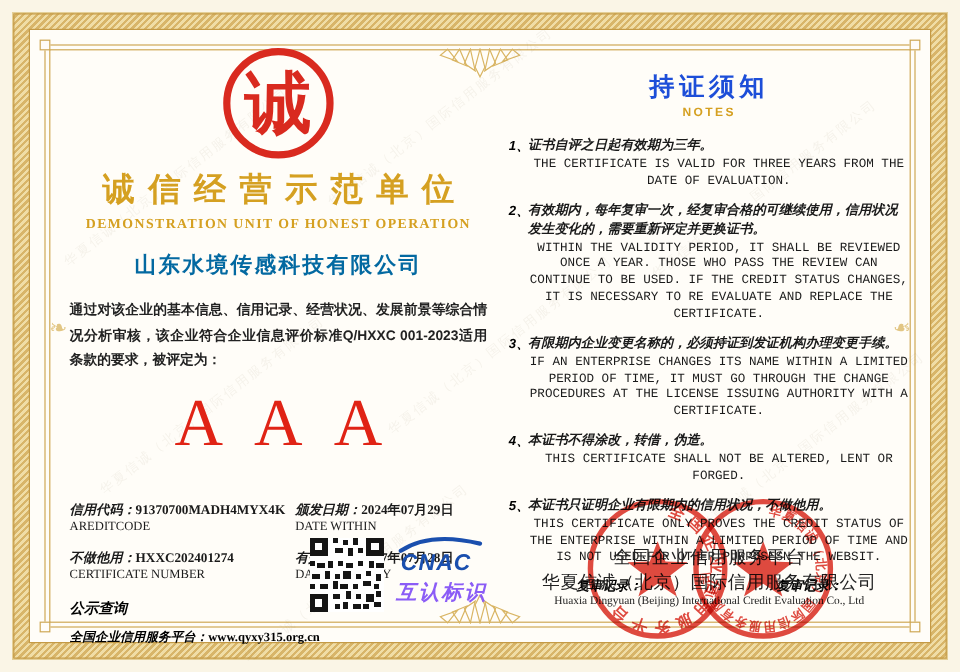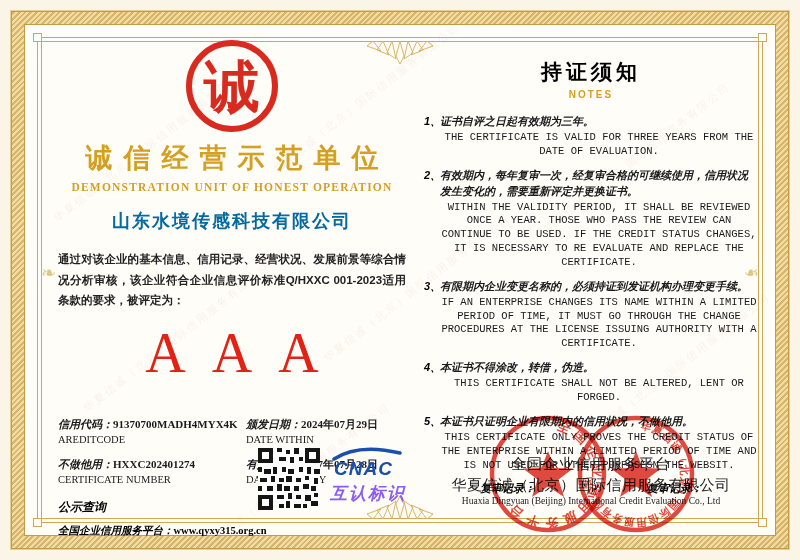--- a/index.html
+++ b/index.html
@@ -52,21 +52,21 @@
   .field-sub { font-size:10.5px; color:#1a1a1a; font-family:"Liberation Serif","DejaVu Serif",serif; margin-top:2px; }
 
   .query-label { font-size:12px; font-weight:bold; font-style:italic; margin-top:14px; }
   .query-line { font-size:10.5px; font-weight:bold; font-style:italic; margin-top:8px; }
   .query-url { font-family:"Liberation Serif","DejaVu Serif",serif; font-style:normal; }
 
   .qr { position:absolute; left:198px; top:410px; width:62px; height:62px; }
 
   
   .right-col { position:absolute; left:424px; top:58px; width:334px; }
-  .notes-title { text-align:center; color:#000000; font-size:21px; font-weight:bold; letter-spacing:4px; }
+  .notes-title { text-align:center; color:#1d4ed8; font-size:21px; font-weight:bold; letter-spacing:4px; }
   .notes-sub { text-align:center; color:#d5a021; font-size:10px; font-weight:bold; letter-spacing:2px; margin-top:3px; }
   .notes-list { margin-top:14px; }
   .note-item { margin-bottom:9px; padding-left:16px; position:relative; }
   .note-num { position:absolute; left:0; top:0; font-size:11px; font-weight:bold; font-style:italic; }
   .note-zh { font-size:11px; font-weight:bold; font-style:italic; color:#1a1a1a; line-height:1.45; }
   .note-en { font-size:10.5px; color:#1a1a1a; font-family:Liberation Mono, monospace; line-height:1.32;
              margin-top:1px;text-align:center; }
 
   .review-row { display:flex; justify-content:space-around; margin-top:6px;align-items:center; }
   .review-label { font-size:11px; font-weight:bold; font-style:italic; }

